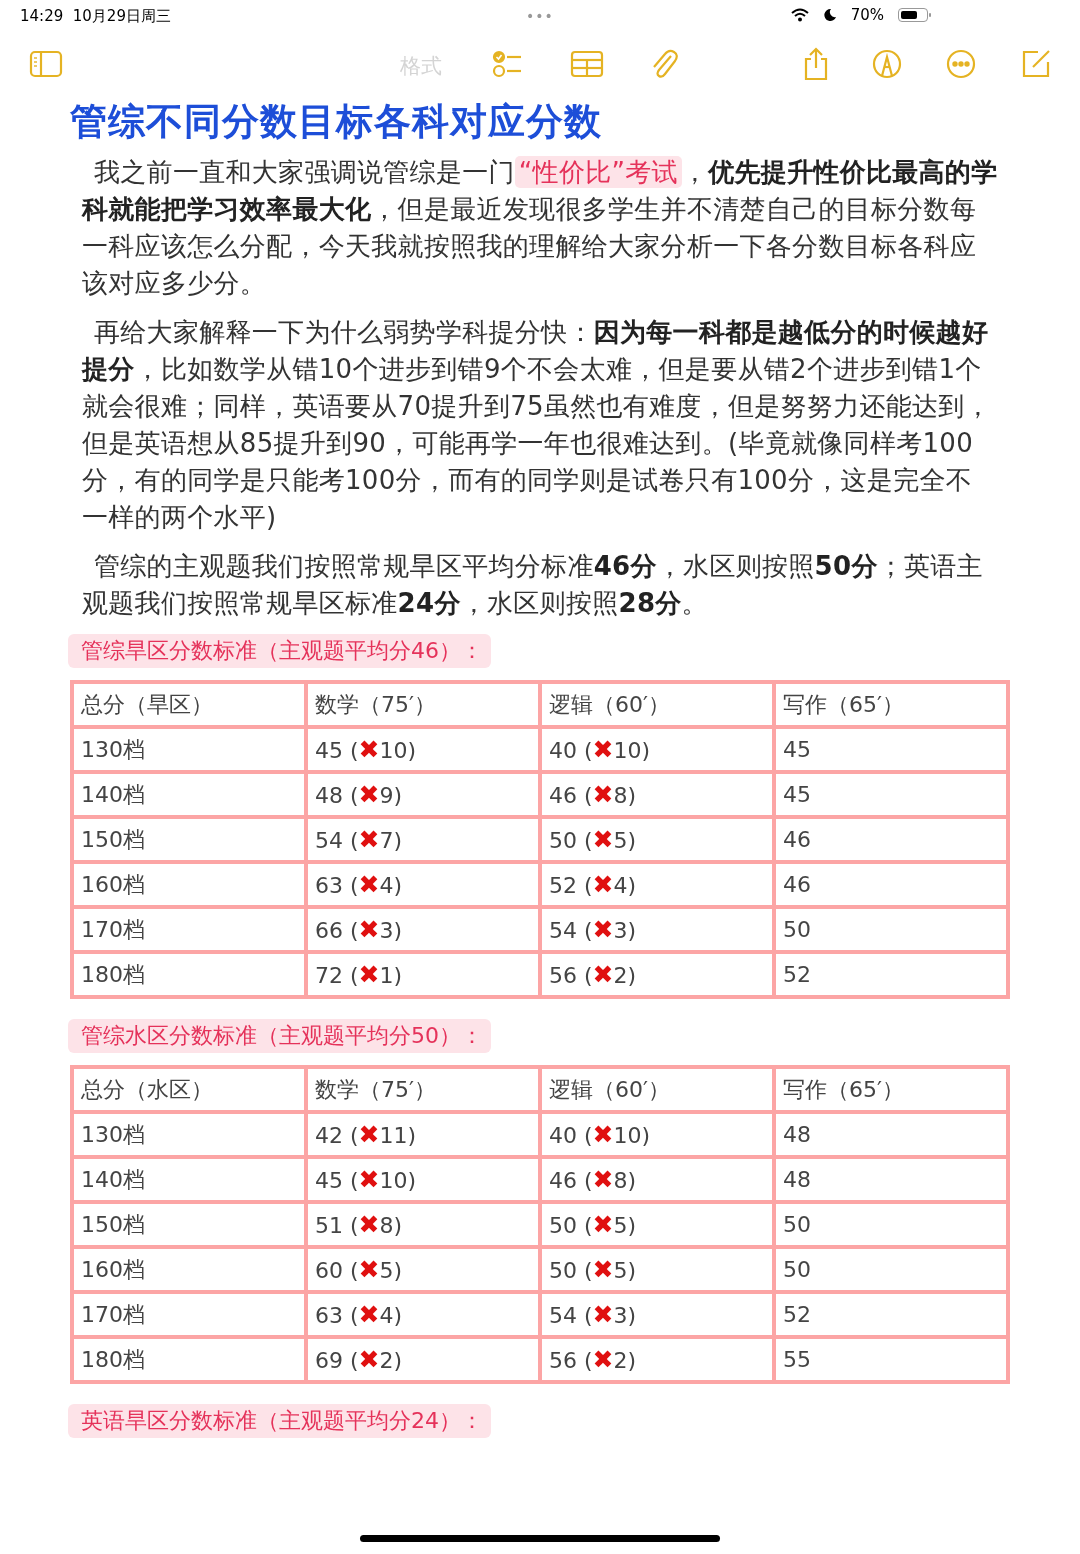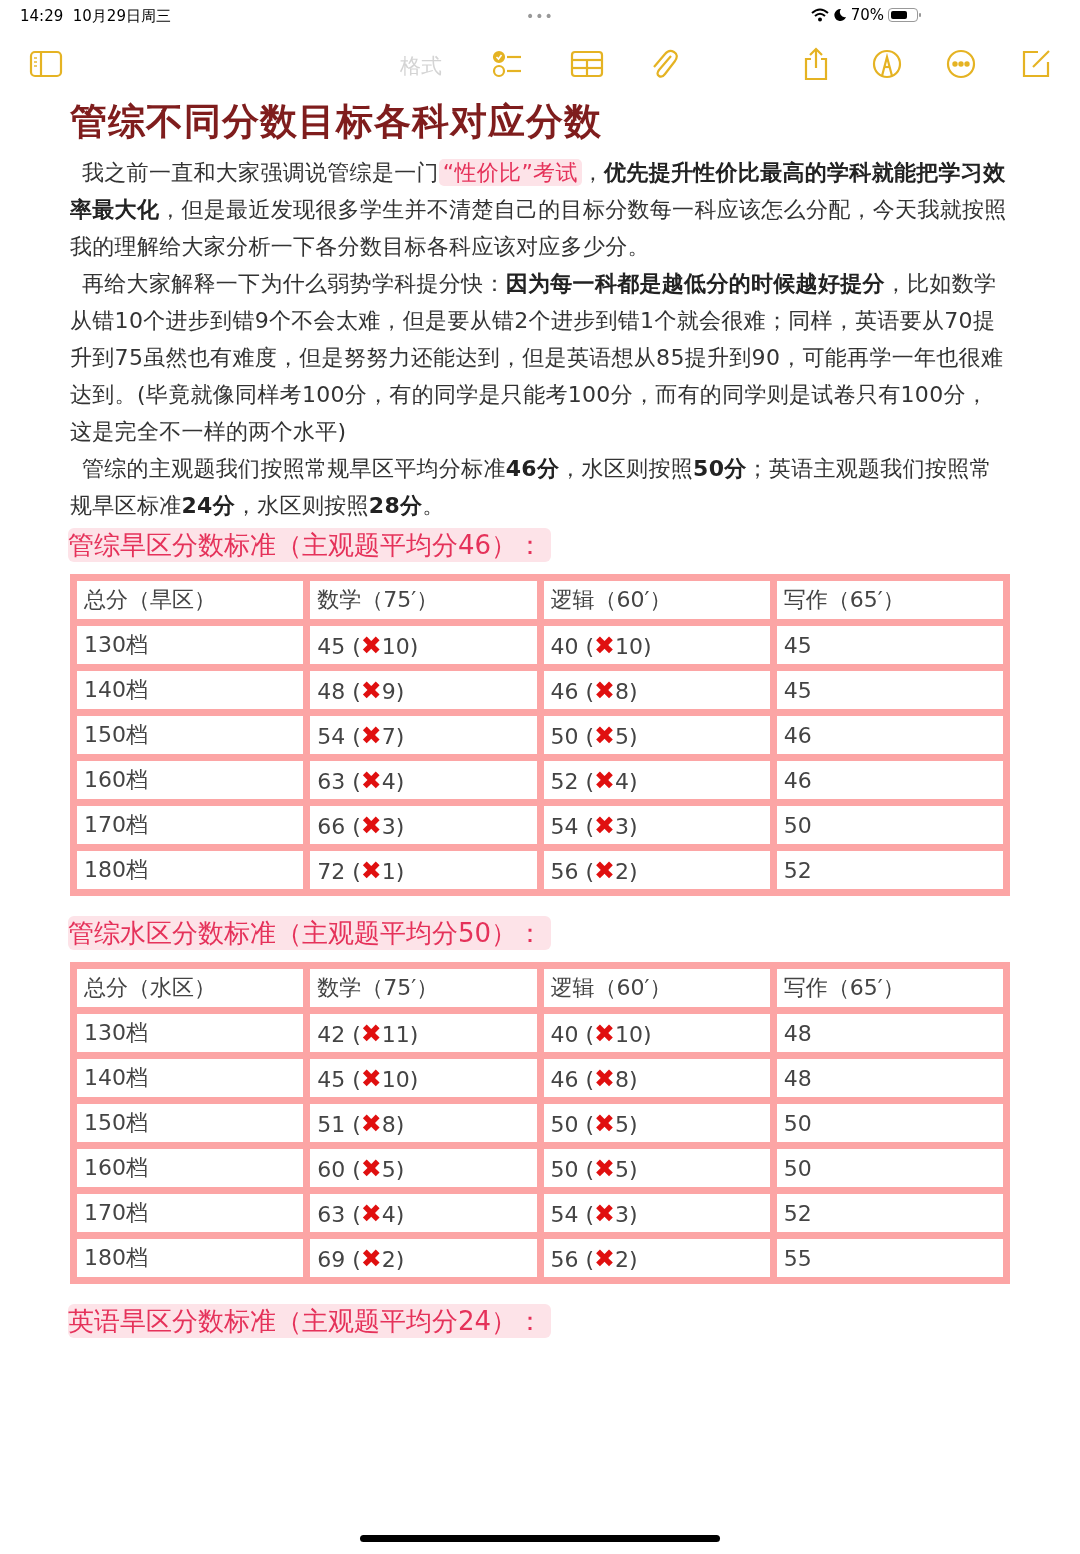--- a/index.html
+++ b/index.html
@@ -1,38 +1,38 @@
 <!DOCTYPE html>
 <html><head>
 <meta charset="utf-8">
 <style>
   html, body { margin:0; padding:0; }
   body { width:1080px; height:1554px; background:#ffffff; position:relative; overflow:hidden;
          font-family:"DejaVu Sans","Liberation Sans",sans-serif; color:#333; }
   .status { position:absolute; top:0; left:0; width:956px; height:32px; font-size:15px; color:#000; }
   .status .time { position:absolute; left:20px; top:7px; }
   .status .dots { position:absolute; left:526px; top:8px; font-size:14px; color:#999; letter-spacing:1px; }
-  .status .right { position:absolute; right:38px; top:6px; display:flex; align-items:center; gap:4px;justify-content:center; }
+  .status .right { position:absolute; right:28px; top:6px; display:flex; align-items:center; gap:14px;justify-content:center; }
   .battery { width:30px; height:14px; border:1.5px solid #999; border-radius:4px; position:relative; box-sizing:border-box; }
   .battery .fill { position:absolute; left:2px; top:2px; bottom:2px; width:16px; background:#000; border-radius:2px; }
   .battery::after { content:""; position:absolute; right:-4px; top:4px; width:2px; height:4px; background:#999; border-radius:1px; }
 
   .toolbar { position:absolute; top:44px; left:0; width:1080px; height:44px; }
   .tb-icon { position:absolute; top:0; width:40px; height:40px; display:flex; align-items:center; justify-content:center; cursor:pointer; }
   .tb-icon svg { stroke:#e5b323; fill:none; stroke-width:2.2; }
   .format-label { position:absolute; left:400px; top:8px; font-size:21px; color:#d4d4d4; }
 
   .content { position:absolute; left:70px; top:96px; width:940px; }
-  h1 { margin:0; font-size:37px; font-weight:bold; color:#7f1d1d; letter-spacing:1px; line-height:52px; }
-  .para { font-size:22px; line-height:37px; color:#333; margin:0; text-indent:12px; letter-spacing:0.3px; }
+  h1 { margin:0; font-size:37px; font-weight:bold; color:#1d4ed8; letter-spacing:1px; line-height:52px; }
+  .para { font-size:26px; line-height:37px; color:#333; margin:12px; text-indent:12px; letter-spacing:0.3px; }
   .para b { font-weight:bold; color:#222; }
   .hl { background:#fde3e8; color:#e5325a; border-radius:5px; padding:1px 4px; }
-  .section-hl { display:inline-block; background:#fde3e8; color:#e5325a; border-radius:6px; font-size:26px; padding:2px 8px 2px 0; line-height:30px; margin-left:-2px; }
+  .section-hl { display:inline-block; background:#fde3e8; color:#e5325a; border-radius:6px; font-size:22px; padding:2px 8px 2px 13px; line-height:30px; margin-left:-2px; }
   table { border-collapse:collapse; width:940px; font-size:22px; color:#444; margin-top:12px; }
-  td { border:7px solid #fca5a5; height:45px; padding:0 7px; width:25%; box-sizing:border-box; }
+  td { border:4px solid #fca5a5; height:45px; padding:0 7px; width:25%; box-sizing:border-box; }
   .x { color:#e01010; font-weight:bold; font-size:25px; }
   .home-bar { position:absolute; left:360px; top:1535px; width:360px; height:7px; background:#000; border-radius:4px; }
 </style>
 </head>
 <body>
 
 <div class="status">
   <span class="time"><span>14:29</span>&nbsp;&nbsp;<span>10月29日周三</span></span>
   <span class="dots">•••</span>
   <span class="right">

